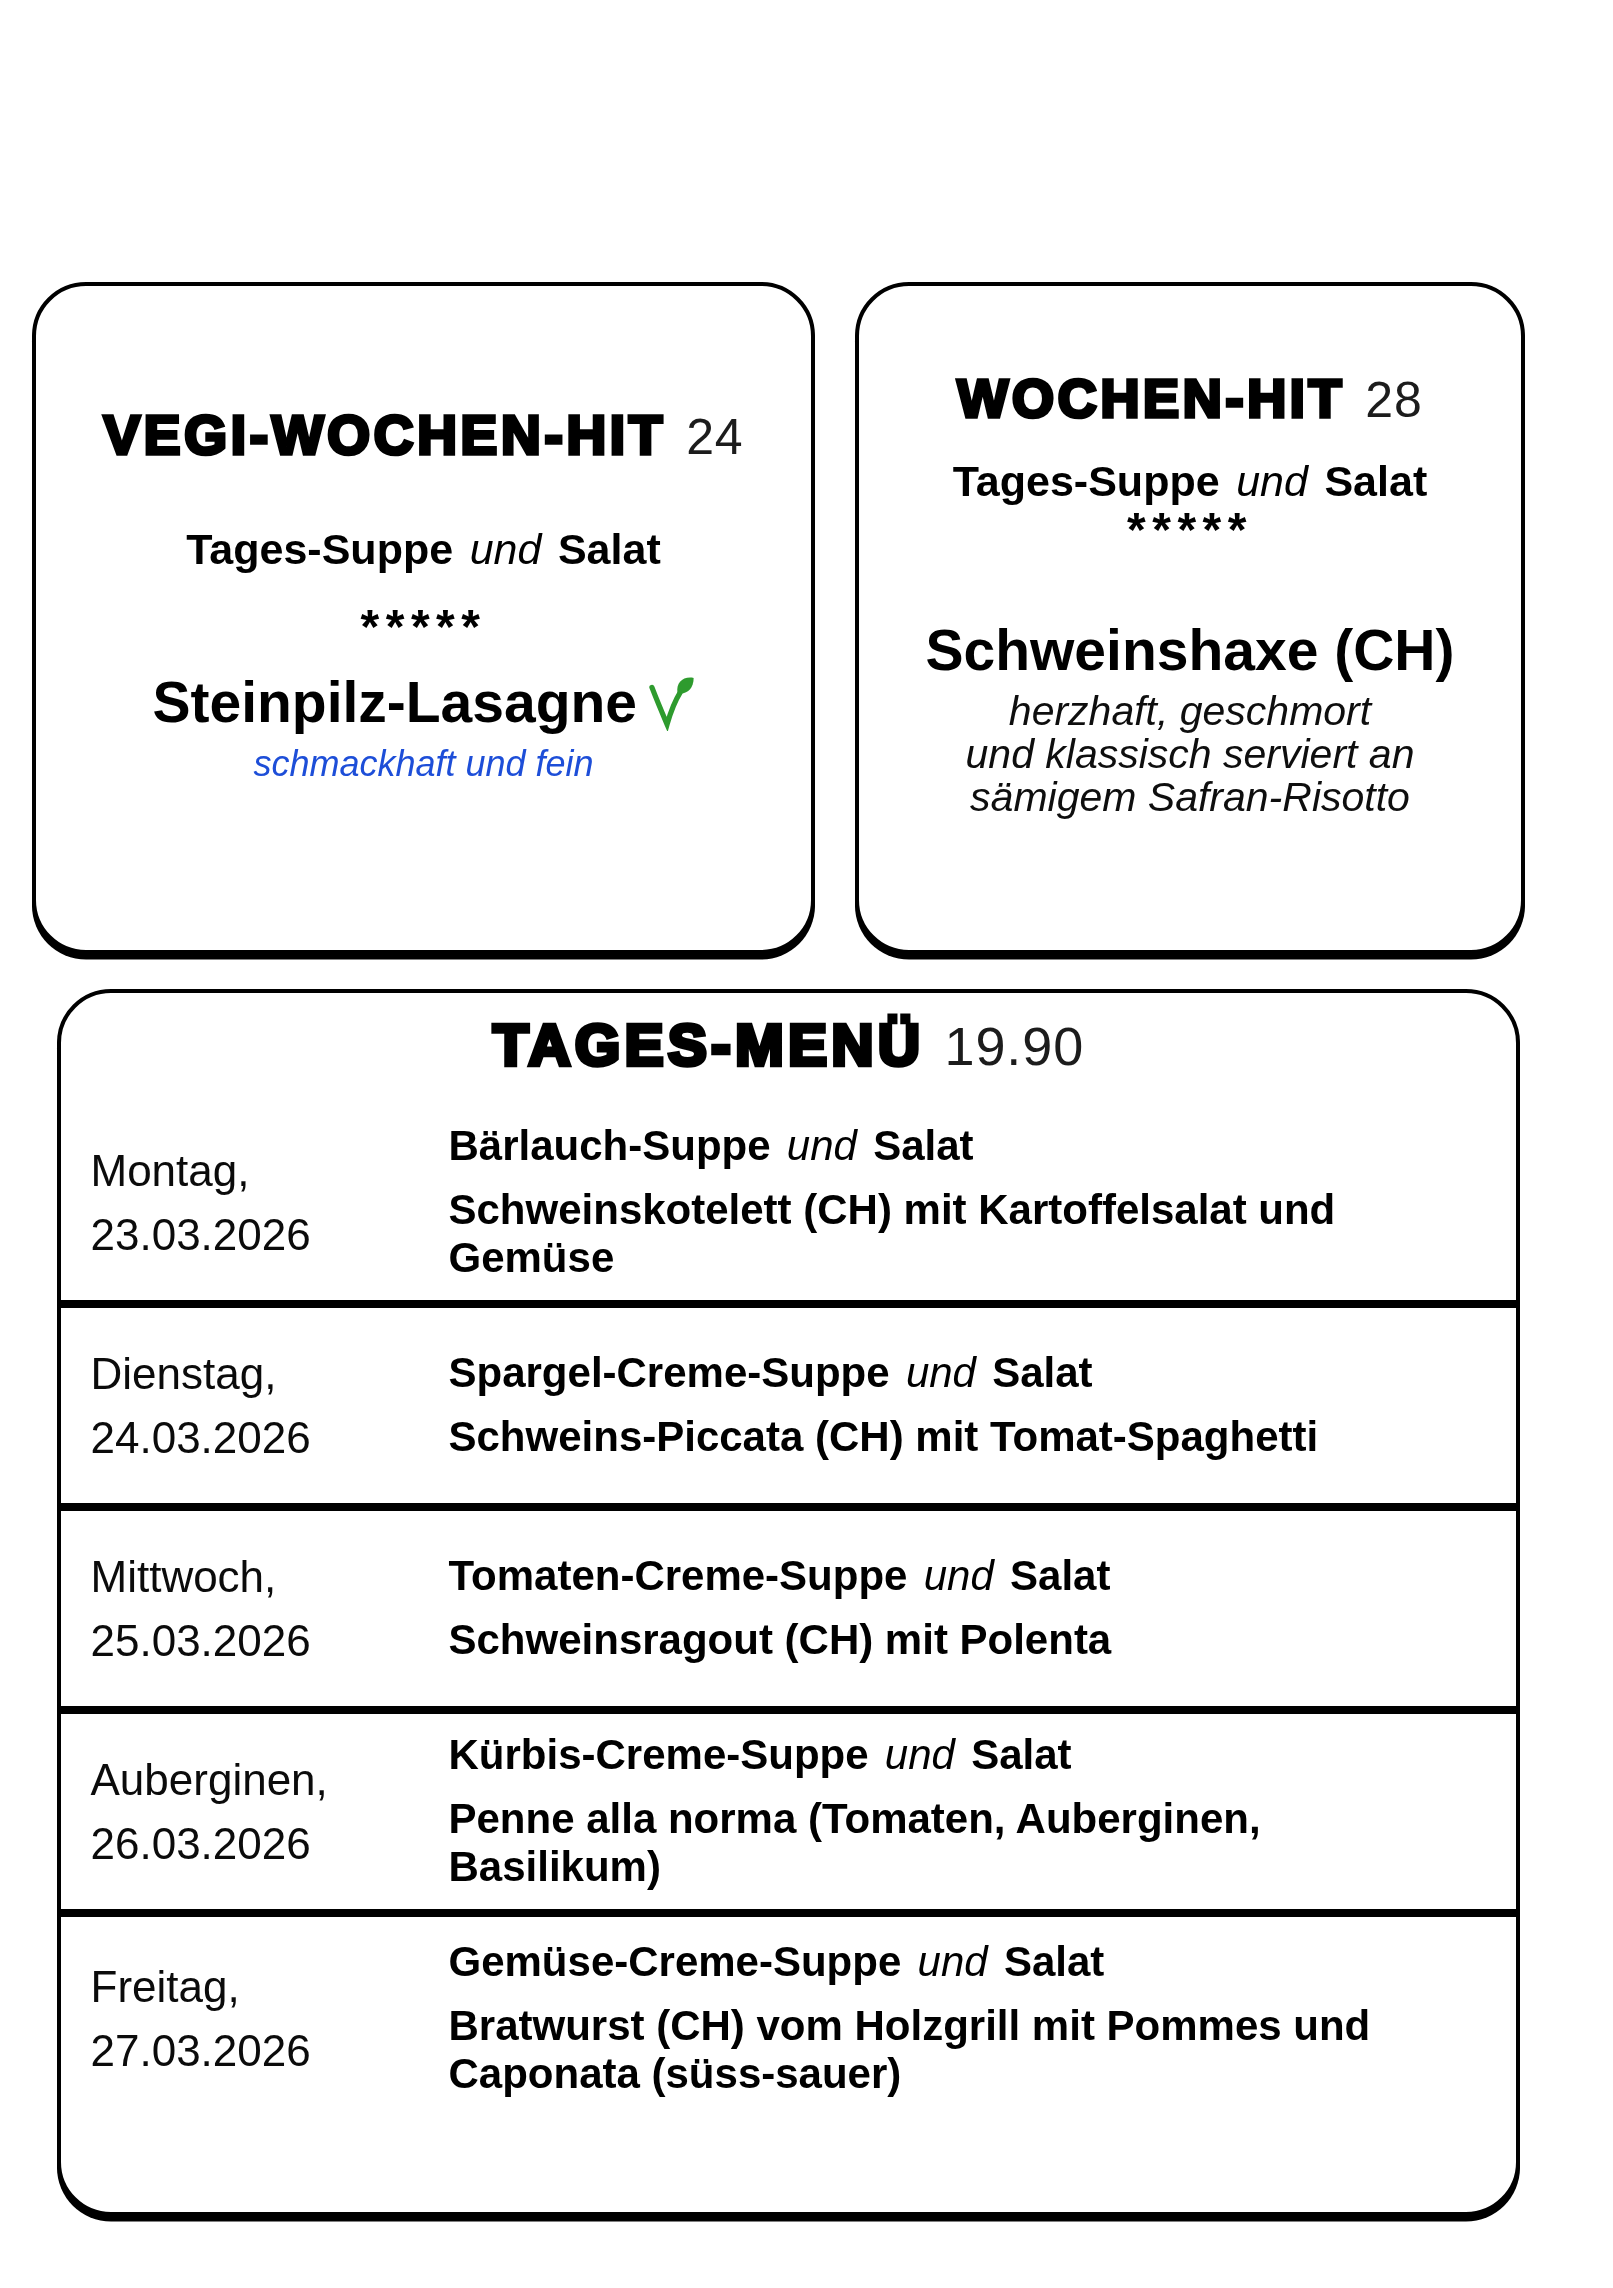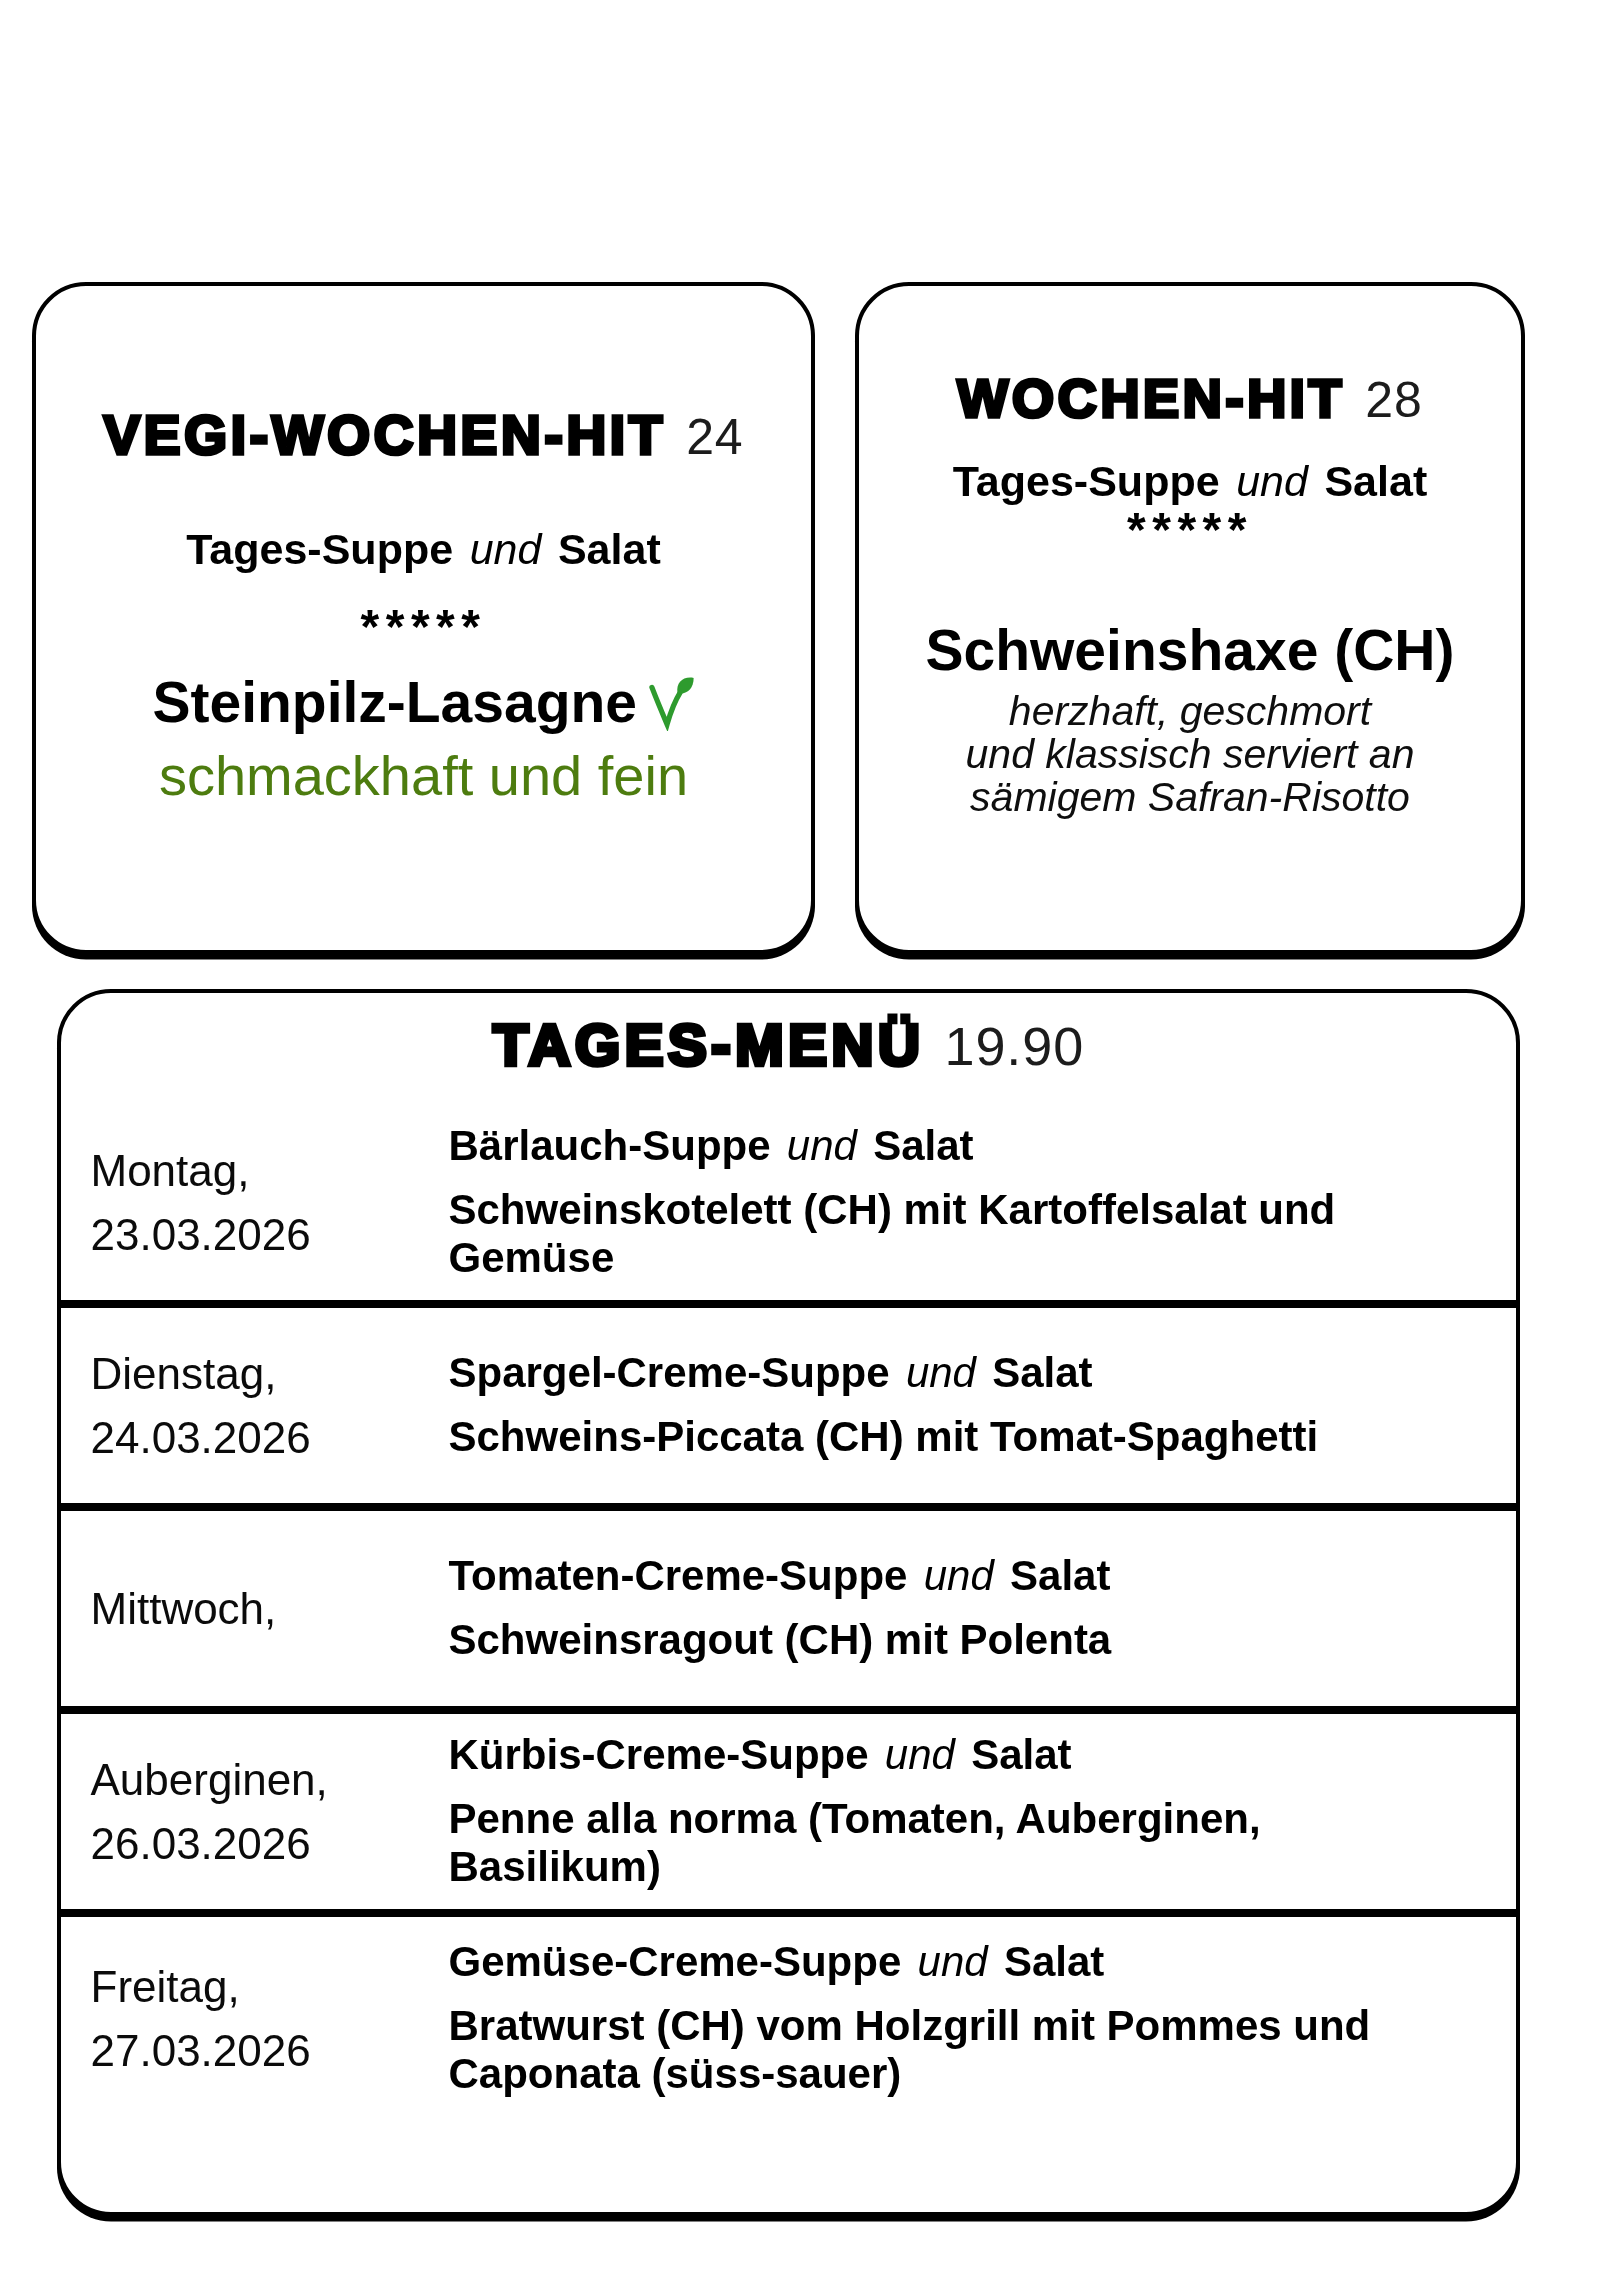--- a/index.html
+++ b/index.html
@@ -34,21 +34,21 @@
   #vegi-card .display{font-size:55px;}
   #wochen-card .display{font-size:54px;}
   #tages-card .display{font-size:58px;-webkit-text-stroke:4.6px #000;letter-spacing:4.6px;text-align:right;}
   .price{font-weight:300;font-size:50px;color:#1c1c1c;letter-spacing:0.9px;}
   #tages-card .price{font-size:54px;}
 
   .course{font-size:43px;font-weight:700;line-height:1.15;}
   .course em,.conj{font-style:italic;font-weight:400;margin:0 4.6px;}
   .stars{font-size:48px;font-weight:700;letter-spacing:6.5px;line-height:.9;}
   .dish-line{font-size:57px;font-weight:700;line-height:1.1;white-space:nowrap;}
-  .note{font-weight:300;font-size:56px;color:#4d7c0f;}
+  .note{font-style:italic;font-weight:300;font-size:36px;color:#1d4ed8;}
   .note-lines{font-style:italic;font-weight:300;font-size:41px;line-height:1.06;color:#0e0e0e;}
 
   #vegi-card .title-line{margin-bottom:59px;}
   #vegi-card .course{margin-bottom:31px;}
   #vegi-card .stars{margin-bottom:22px;}
   #vegi-card .dish-line{margin-bottom:9.2px;}
 
   #wochen-card .title-line{margin-bottom:28px;}
   #wochen-card .course{margin-bottom:1.8px;}
   #wochen-card .stars{margin-bottom:68px;}
@@ -146,20 +146,21 @@
           <em>und</em>
           <span>Salat</span>
         </div>
         <div class="main-course">Schweins-Piccata (CH) mit Tomat-Spaghetti</div>
       </div>
     </div>
 
     <div class="menu-row">
       <div class="day-cell">
         <div>Mittwoch,</div>
+        <div>25.03.2026</div>
       </div>
       <div class="dish-cell">
         <div class="course">
           <span>Tomaten-Creme-Suppe</span>
           <em>und</em>
           <span>Salat</span>
         </div>
         <div class="main-course">Schweinsragout (CH) mit Polenta</div>
       </div>
     </div>

